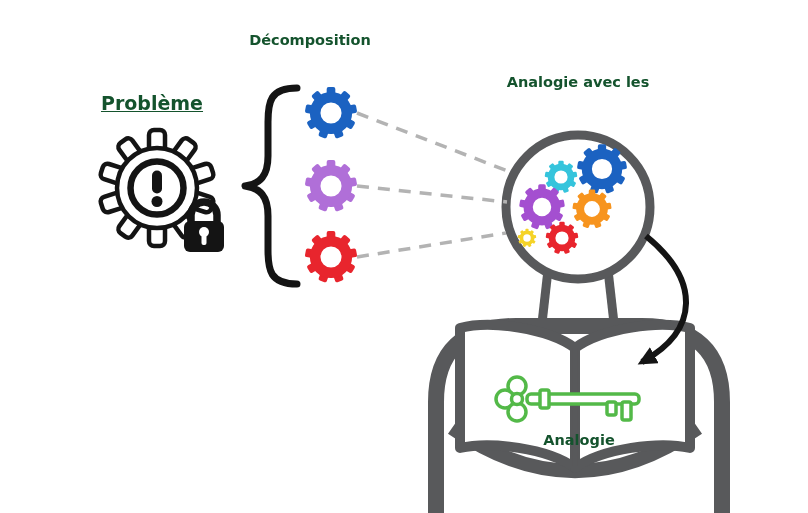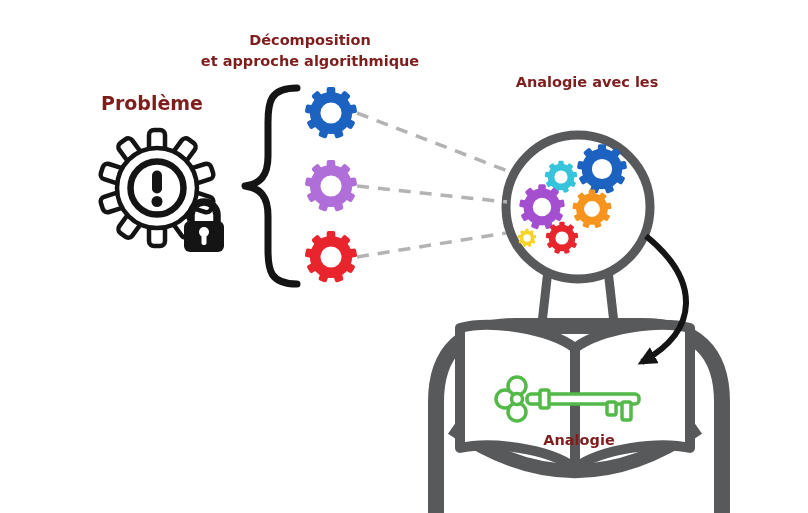--- a/index.html
+++ b/index.html
@@ -9,21 +9,21 @@
     height: 513px;
     background: #ffffff;
     overflow: hidden;
     font-family: "DejaVu Sans", "Liberation Sans", sans-serif;
   }
   #stage svg { position: absolute; left: 0; top: 0; }
   .label {
     position: absolute;
     transform: translateX(-50%);
     text-align: center;
-    color: #7f1d1d;
+    color: #14532d;
     font-weight: 700;
     white-space: nowrap;
   }
   .label .line { display: block; }
   .lbl-small { font-size: 14.5px; line-height: 21px; }
   .lbl-big   { font-size: 19px;   line-height: 23px; }
 </style>
 </head>
 <body>
 
@@ -120,28 +120,27 @@
     <g transform="translate(204,215)" color="#141414">
       <path d="M-13,10 L-13,0 A13,13 0 0 1 13,0 L13,10" fill="none" stroke="currentColor" stroke-width="7.5"></path>
       <rect x="-20" y="6" width="40" height="31" rx="6" fill="currentColor"></rect>
       <circle cy="17" r="5" fill="#ffffff"></circle>
       <rect x="-2.5" y="19" width="5" height="11" rx="2" fill="#ffffff"></rect>
     </g>
   </svg>
 
   <div class="label lbl-small" style="left:310px; top:30px;">
     <span class="line">Décomposition</span>
-    <span class="line">et approche algorithmique</span>
   </div>
 
-  <div class="label lbl-big" style="left:152px; top:92px;">
+  <div class="label lbl-big" style="left:152px; top:92px;text-decoration:underline;">
     <span class="line">Problème</span>
   </div>
 
-  <div class="label lbl-small" style="left:578px; top:72px;margin-left:9px;">
+  <div class="label lbl-small" style="left:578px; top:72px;">
     <span class="line">Analogie avec les</span>
   </div>
 
   <div class="label lbl-small" style="left:579px; top:430px;">
     <span class="line">Analogie</span>
   </div>
 
 </div>
 
 </body></html>

